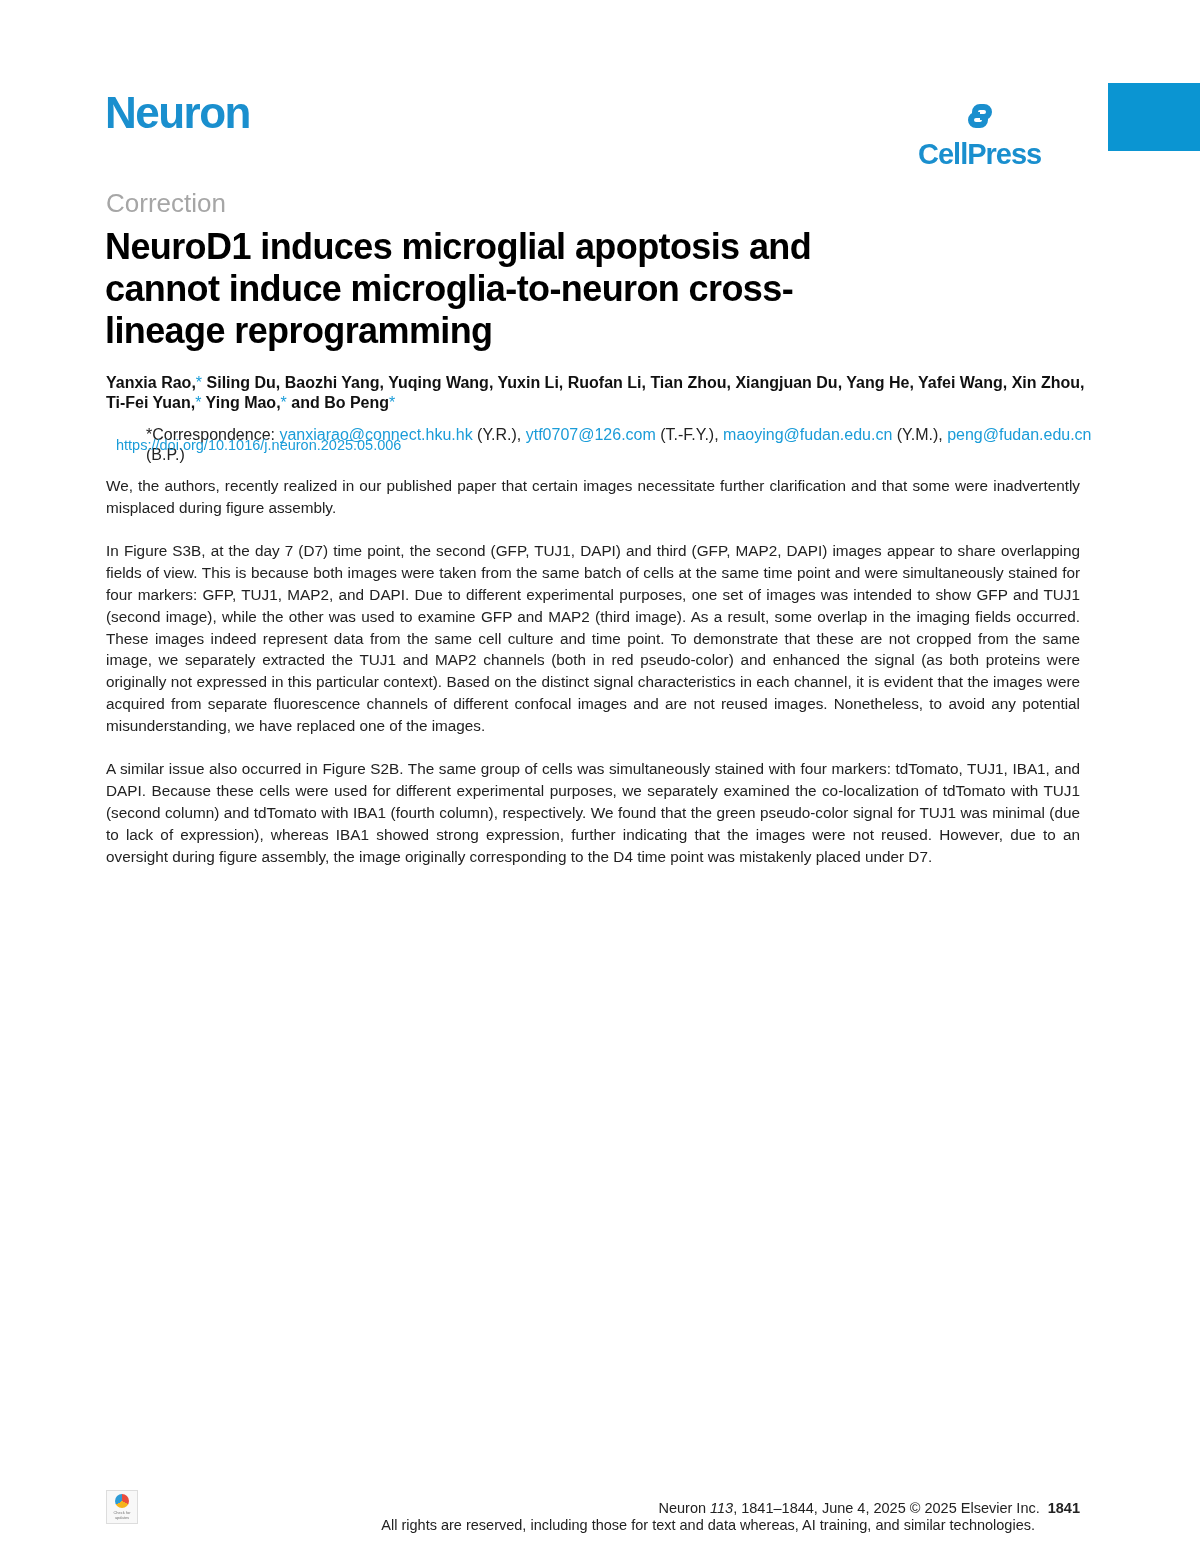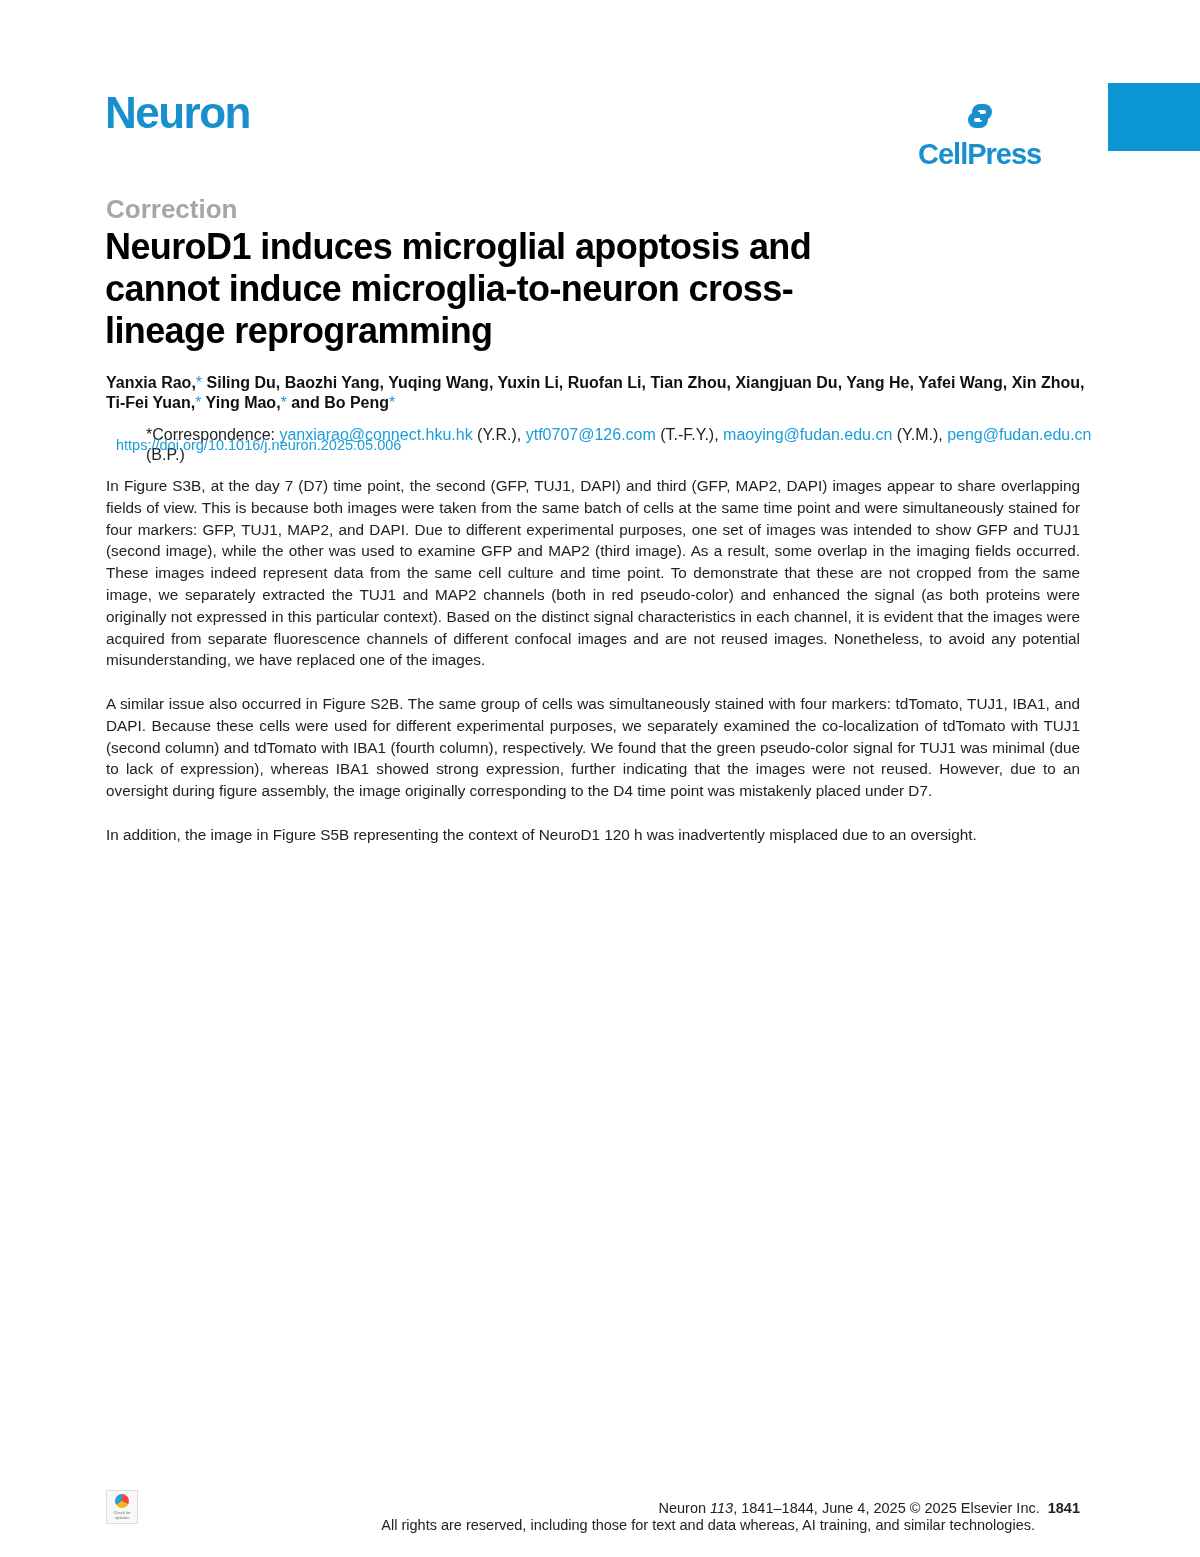--- a/index.html
+++ b/index.html
@@ -7,21 +7,21 @@
          font-family: "Liberation Sans", sans-serif; color: #1a1a1a; }
   a { color: #1a9cd8; text-decoration: none; }
 
   .journal-logo { position: absolute; left: 105px; top: 88px; font-size: 44px; font-weight: bold;
                   color: #1a8fce; letter-spacing: -1.5px; }
   .cellpress { position: absolute; left: 918px; top: 100px; display: flex; align-items: center; gap: 6px; flex-direction: column; }
   .cellpress-icon { width: 32px; height: 32px; }
   .cellpress-text { font-size: 29px; font-weight: bold; color: #1a8fce; letter-spacing: -1px; }
   .blue-tab { position: absolute; left: 1108px; top: 83px; width: 92px; height: 68px; background: #0b95d2; }
 
-  .article-type { position: absolute; left: 106px; top: 194px; font-size: 26px; font-weight: bold; color: #a6a6a6; }
+  .article-type { position: absolute; left: 106px; top: 188px; font-size: 26px; font-weight: normal; color: #a6a6a6; }
   .title { position: absolute; left: 105px; top: 226px; width: 760px; font-size: 36px; font-weight: bold;
            line-height: 42px; color: #000; letter-spacing: -0.6px; margin: 0; }
 
   .authors { position: absolute; left: 106px; top: 373px; width: 980px; font-size: 16px; line-height: 20px;
              font-weight: bold; color: #111; }
   .authors .star { color: #1a9cd8; font-weight: normal; }
   .correspondence { position: absolute; left: 106px; top: 425px; width: 980px; font-size: 16px; line-height: 20px; color: #222; margin-left: 40px; }
   .doi { position: absolute; left: 116px; top: 435px; font-size: 14.5px; line-height: 20px; }
 
   .body-text { position: absolute; left: 106px; top: 475px; width: 974px; font-size: 15.3px; line-height: 21.8px; color: #222; }
@@ -60,23 +60,23 @@
   <span>Yanxia Rao,</span><span class="star">*</span><span> Siling Du, Baozhi Yang, Yuqing Wang, Yuxin Li, Ruofan Li, Tian Zhou, Xiangjuan Du, Yang He, Yafei Wang, Xin Zhou, Ti-Fei Yuan,</span><span class="star">*</span><span> Ying Mao,</span><span class="star">*</span><span> and Bo Peng</span><span class="star">*</span>
 </div>
 
 <div class="correspondence">
   <span>*Correspondence: </span><a>yanxiarao@connect.hku.hk</a><span> (Y.R.), </span><a>ytf0707@126.com</a><span> (T.-F.Y.), </span><a>maoying@fudan.edu.cn</a><span> (Y.M.), </span><a>peng@fudan.edu.cn</a><span> (B.P.)</span>
 </div>
 
 <a class="doi">https://doi.org/10.1016/j.neuron.2025.05.006</a>
 
 <div class="body-text">
+  <p>We, the authors, recently realized in our published paper that certain images necessitate further clarification and that some were inadvertently misplaced during figure assembly.</p>
   <p>In Figure S3B, at the day 7 (D7) time point, the second (GFP, TUJ1, DAPI) and third (GFP, MAP2, DAPI) images appear to share overlapping fields of view. This is because both images were taken from the same batch of cells at the same time point and were simultaneously stained for four markers: GFP, TUJ1, MAP2, and DAPI. Due to different experimental purposes, one set of images was intended to show GFP and TUJ1 (second image), while the other was used to examine GFP and MAP2 (third image). As a result, some overlap in the imaging fields occurred. These images indeed represent data from the same cell culture and time point. To demonstrate that these are not cropped from the same image, we separately extracted the TUJ1 and MAP2 channels (both in red pseudo-color) and enhanced the signal (as both proteins were originally not expressed in this particular context). Based on the distinct signal characteristics in each channel, it is evident that the images were acquired from separate fluorescence channels of different confocal images and are not reused images. Nonetheless, to avoid any potential misunderstanding, we have replaced one of the images.</p>
   <p>A similar issue also occurred in Figure S2B. The same group of cells was simultaneously stained with four markers: tdTomato, TUJ1, IBA1, and DAPI. Because these cells were used for different experimental purposes, we separately examined the co-localization of tdTomato with TUJ1 (second column) and tdTomato with IBA1 (fourth column), respectively. We found that the green pseudo-color signal for TUJ1 was minimal (due to lack of expression), whereas IBA1 showed strong expression, further indicating that the images were not reused. However, due to an oversight during figure assembly, the image originally corresponding to the D4 time point was mistakenly placed under D7.</p>
-  <p>In addition, the image in Figure S5B representing the context of NeuroD1 120 h was inadvertently misplaced due to an oversight.</p>
 </div>
 
 <div class="crossmark">
   <div class="crossmark-dot"></div>
   <div class="crossmark-label">Check for updates</div>
 </div>
 
 <div class="footer-line1">
   <span>Neuron </span><i>113</i><span>, 1841–1844, June 4, 2025 © 2025 Elsevier Inc.</span><span class="pg">1841</span>
 </div>

